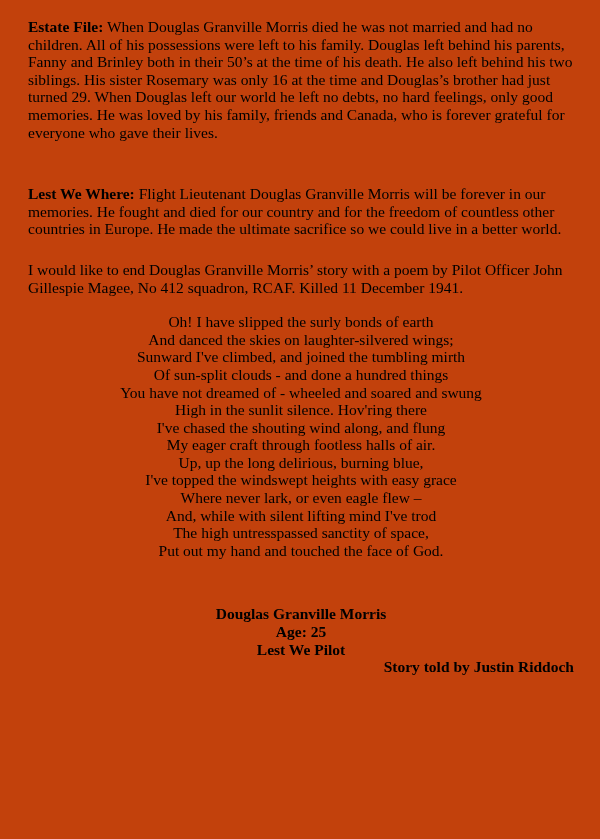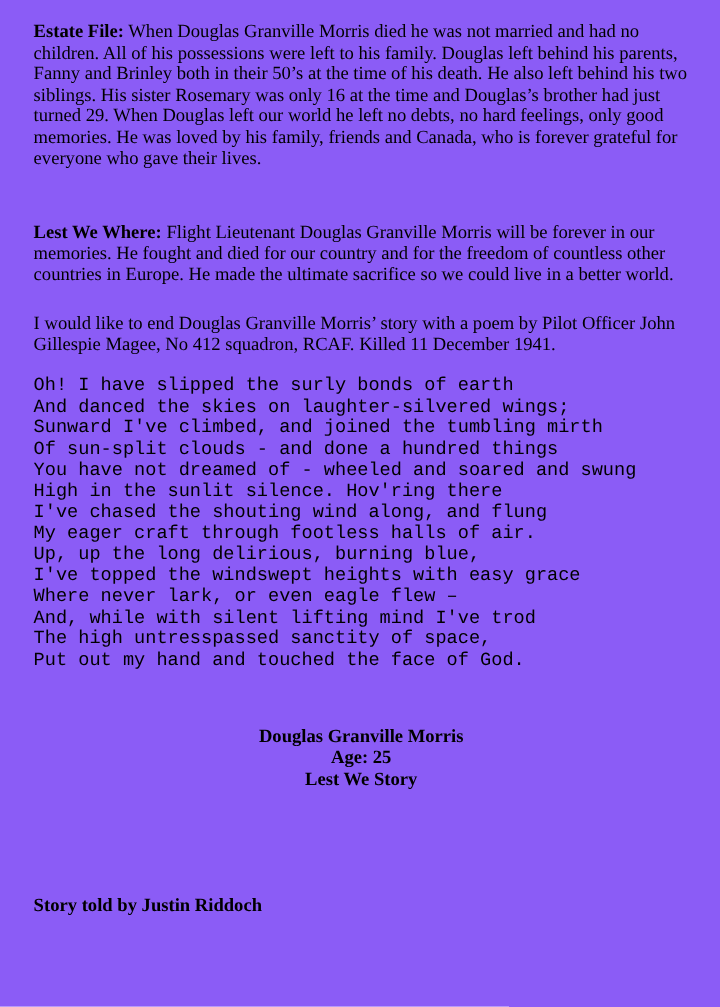--- a/index.html
+++ b/index.html
@@ -4,21 +4,21 @@
 <style>
   html, body {
     margin: 0;
     padding: 0;
     background: #ffffff;
   }
   .page {
     position: relative;
     width: 600px;
     height: 839px;
-    background: #8b5cf6;
+    background: #c2410c;
     color: #000000;
     font-family: "Liberation Serif", "DejaVu Serif", serif;
     font-size: 15.5px;
     line-height: 17.6px;
     box-sizing: border-box;
     padding: 18px 26px 0 28px;
     overflow: hidden;
   }
   .para {
     white-space: pre-line;
@@ -29,32 +29,30 @@
   }
   .para-lwf   { margin-top: 44px; }
   .para-intro { margin-top: 23px; }
   .poem-title {
     margin-top: 18px;
     text-align: center;
     text-decoration: underline;
   }
   .poem-body {
     margin-top: 17px;
-    text-align: left;
+    text-align: center;
     white-space: pre-line;
-    font-family: Liberation Mono, monospace;
   }
   .memorial {
     margin-top: 46px;
     text-align: center;
     font-weight: bold;
   }
   .credit {
-    margin-top: 88px;
-    text-align: left;
+    text-align: right;
     font-weight: bold;
   }
 </style>
 </head>
 <body>
 
 <div class="page">
 
   <p class="para"><span class="lead">Estate File:</span><span> When Douglas Granville Morris died he was not married and had no
 children. All of his possessions were left to his family. Douglas left behind his parents,
@@ -83,18 +81,18 @@
 Up, up the long delirious, burning blue,
 I've topped the windswept heights with easy grace
 Where never lark, or even eagle flew –
 And, while with silent lifting mind I've trod
 The high untresspassed sanctity of space,
 Put out my hand and touched the face of God.</div>
 
   <div class="memorial">
     <div>Douglas Granville Morris</div>
     <div>Age: 25</div>
-    <div>Lest We Story</div>
+    <div>Lest We Pilot</div>
   </div>
 
   <div class="credit">Story told by Justin Riddoch</div>
 
 </div>
 
 </body></html>

